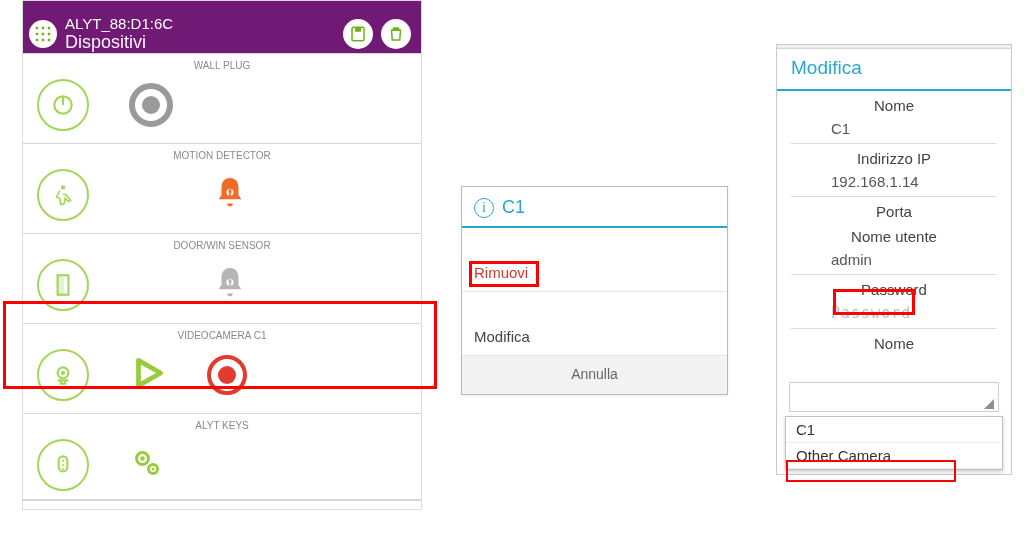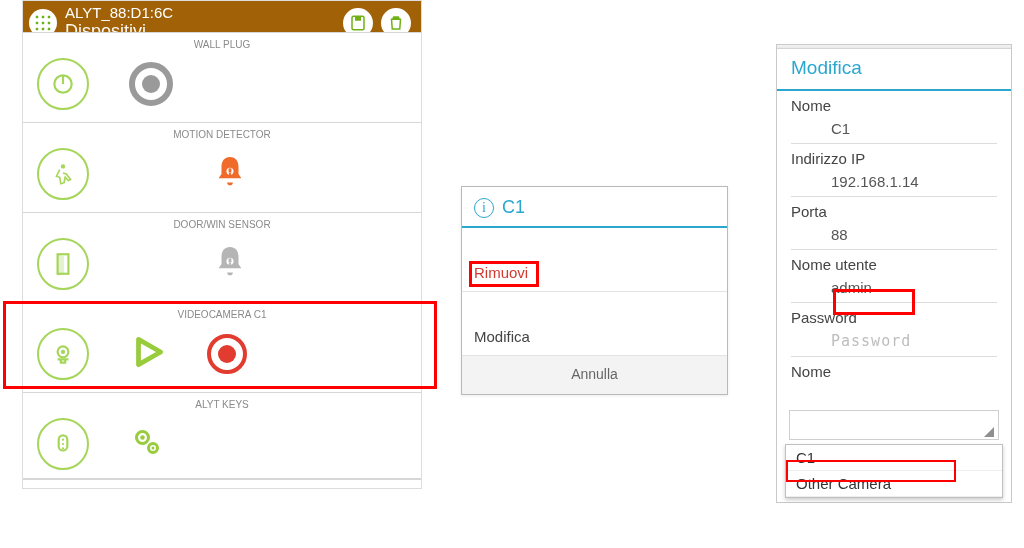--- a/index.html
+++ b/index.html
@@ -14,23 +14,23 @@
     
     .panel-devices {
       position: absolute;
       left: 22px;
       top: 0;
       width: 400px;
       background: #fff;
       border: 1px solid #ddd;
     }
     .header-green {
-      background: #a16207;
+      background: #701a75;
       color: #fff;
-      height: 31px;
+      height: 52px;
       display: flex;
       align-items: center;
       padding: 13px 10px 0 6px;
     }
     .header-grid-icon {
       width: 28px; height: 28px;
       border-radius: 50%;
       background: #fff;
       position: relative;
       margin-right: 8px;
@@ -151,21 +151,21 @@
     .edit-tabset {
       height: 4px;
       background: linear-gradient(#f4f4f4,#e9e9e9);
       border-bottom: 1px solid #d5d5d5;
     }
     .edit-title {
       color:#2ba7cf; font-size:19px; padding:8px 14px 10px;
       border-bottom: 2px solid #2ba7cf;
     }
     .field { padding: 6px 14px 0; }
-    .flabel { color:#444; font-size:15px; margin-bottom:2px; }
+    .flabel { color:#444; font-size:15px; margin-bottom:2px;text-align:center; }
     .fval {
       border-bottom: 1px solid #dcdcdc;
       color:#555; font-size:15px;
       padding: 4px 0 6px 40px;
     }
     .fval.placeholder { color:#bdbdbd; font-family: monospace; letter-spacing: 1px;}
     .dropdown-area {
       margin: 30px 12px 4px;
       position: relative;
       border: 1px solid #cfcfcf;
@@ -335,21 +335,20 @@
   <div class="field">
     <div class="flabel">Nome</div>
     <div class="fval">C1</div>
   </div>
   <div class="field">
     <div class="flabel">Indirizzo IP</div>
     <div class="fval">192.168.1.14</div>
   </div>
   <div class="field">
     <div class="flabel">Porta</div>
-    <div class="fval">88</div>
   </div>
   <div class="field">
     <div class="flabel">Nome utente</div>
     <div class="fval">admin</div>
   </div>
   <div class="field">
     <div class="flabel">Password</div>
     <div class="fval placeholder" placeholder="Password">Password</div>
   </div>
   <div class="field">

